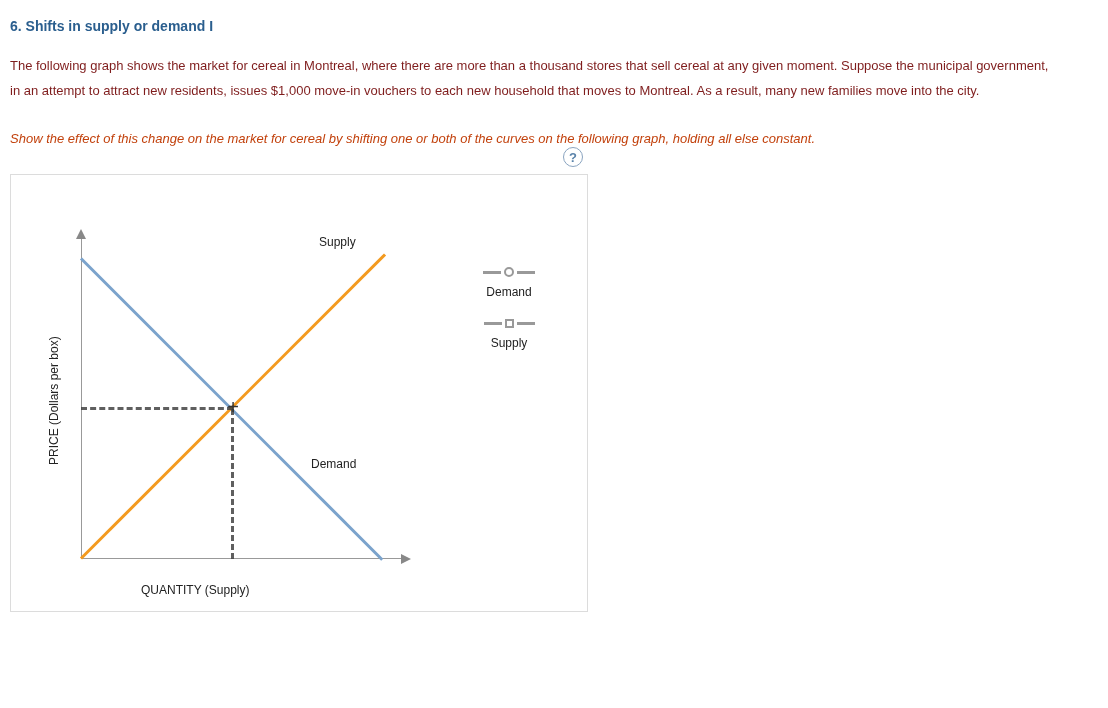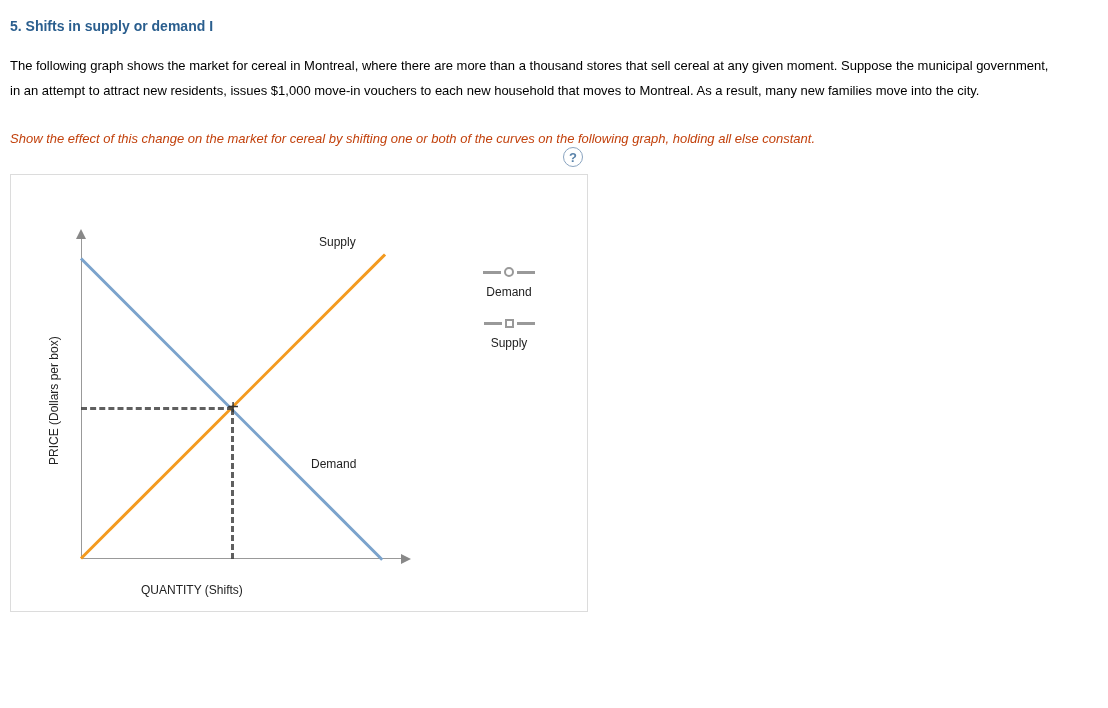--- a/index.html
+++ b/index.html
@@ -14,21 +14,21 @@
   .page {
     padding: 18px 10px 30px 10px;
   }
   .heading {
     color: #2a5e8e;
     font-weight: bold;
     font-size: 14px;
     margin: 0 0 20px 0;
   }
   .para {
-    color: #000000;
+    color: #7f1d1d;
     line-height: 1.9;
     margin: 0 0 24px 0;
     max-width: 1040px;
   }
   .italic {
     font-style: italic;
     color: #c2410c;
     line-height: 1.9;
     margin: 0 0 22px 0;
     max-width: 1040px;
@@ -217,21 +217,21 @@
     border: 2px solid #999;
     margin: 0 3px;
     background: #fff;
     box-sizing: border-box;
   }
 </style>
 </head>
 <body>
 
 <div class="page">
-  <div class="heading">5. Shifts in supply or demand I</div>
+  <div class="heading">6. Shifts in supply or demand I</div>
 
   <p class="para">The following graph shows the market for cereal in Montreal, where there are more than a thousand stores that sell cereal at any given moment. Suppose the municipal government, in an attempt to attract new residents, issues $1,000 move-in vouchers to each new household that moves to Montreal. As a result, many new families move into the city.</p>
 
   <p class="italic">Show the effect of this change on the market for cereal by shifting one or both of the curves on the following graph, holding all else constant.</p>
 
   <div class="widget">
     <div class="help-btn">
       <span>?</span>
     </div>
 
@@ -249,21 +249,21 @@
         <div class="line supply"></div>
 
         <div class="eq-dash-h"></div>
         <div class="eq-dash-v"></div>
         <div class="eq-plus">+</div>
 
         <div class="line-label" style="left:238px; top:-4px;">Supply</div>
         <div class="line-label" style="left:230px; top:218px;">Demand</div>
       </div>
 
-      <div class="xlabel">QUANTITY (Shifts)</div>
+      <div class="xlabel">QUANTITY (Supply)</div>
       <div class="ylabel">PRICE (Dollars per box)</div>
 
       <div class="legend">
         <div class="legend-item">
           <div class="marker-row">
             <div class="marker-seg"></div>
             <div class="marker-circle"></div>
             <div class="marker-seg"></div>
           </div>
           <div>Demand</div>

